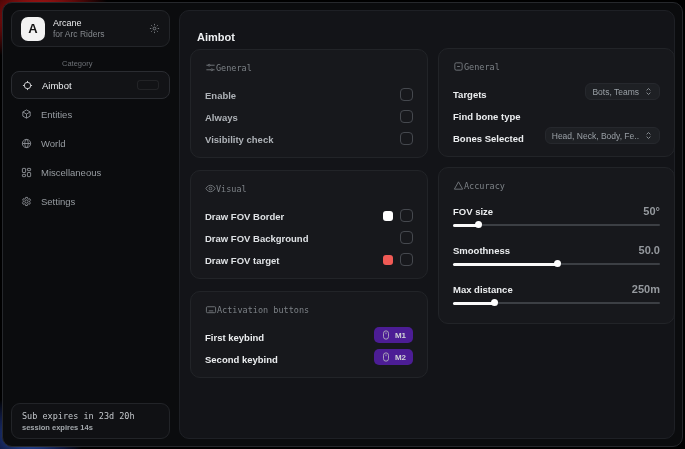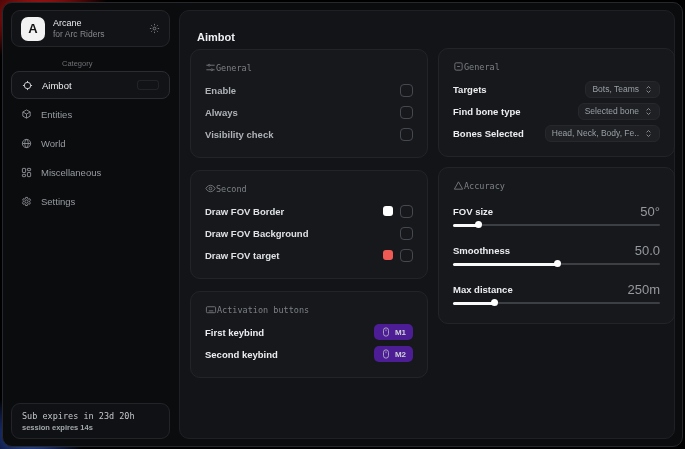--- a/index.html
+++ b/index.html
@@ -46,38 +46,38 @@
   .main { position:absolute; left:176px; top:7px; right:7px; bottom:7px;
     background:#131418; border:1px solid #1e2025; border-radius:10px; }
   .page-title { position:absolute; left:17px; top:20px; color:#eef0f2; font-size:11px; font-weight:bold; }
   .col { position:absolute; display:flex; flex-direction:column; }
   .col-left { left:10px; top:38px; width:238px; gap:12px; }
   .col-right { left:258px; top:37px; width:237px; gap:10px; }
   .card { background:#17181c; border:1px solid #222428; border-radius:10px; padding:10px 14px 12px; }
   .card-head { display:flex; align-items:center; color:#7c8186;
     font-family:"DejaVu Sans Mono", monospace; font-size:8.5px; margin:2px 0 6px; }
   .card-head .hico { display:flex; color:#74787d; }
-  .row { display:flex; align-items:center; justify-content:space-between; height:22px; }
+  .row { display:flex; align-items:flex-end; justify-content:space-between; height:22px; }
   .row-label { color:#aeb2b7; font-size:9.5px; font-weight:bold; }
   .row-label.bright { color:#dfe2e5; }
   .row-label.brighter { color:#eceef0; }
   .controls { display:flex; align-items:center; gap:7px; }
   .checkbox { width:13px; height:13px; border:1.5px solid #45484e; border-radius:4px; background:transparent; }
   .swatch { width:10px; height:10px; border-radius:3px; }
   .dropdown { background:#1e2024; border:1px solid #26282d; border-radius:6px;
     height:17px; display:flex; align-items:center; gap:5px; padding:0 6px;
     color:#9aa0a6; font-size:8.5px; cursor:pointer; }
   .dropdown .dico { display:flex; color:#8d9196; }
   .keybtn { background:#4c1d95; border-radius:5px; height:16px; display:flex; align-items:center;
     gap:4px; padding:0 7px; color:#cfd2d5; font-size:8px; font-weight:bold; cursor:pointer; }
   .keybtn .kico { display:flex; color:#b9bcbf; }
   
   .slider-row { margin-bottom:3px; }
   .slider-top { display:flex; justify-content:space-between; align-items:center; height:18px; margin-top:11px; }
-  .slider-val { color:#95999e; font-size:13px; }
+  .slider-val { color:#95999e; font-size:11px;font-weight:bold; }
   .slider { position:relative; height:10px; cursor:pointer; }
   .slider .track { position:absolute; left:0; right:0; top:4px; height:2px; background:#3c3f44; border-radius:2px; }
   .slider .fill { position:absolute; left:0; top:3.5px; height:3px; background:#fafafa; border-radius:2px; }
   .slider .thumb { position:absolute; top:1px; width:7px; height:7px; background:#fff; border-radius:50%; transform:translateX(-3px); }
 </style>
 </head>
 <body>
 
 <div class="glow-red"></div>
 <div class="glow-blue"></div>
@@ -190,21 +190,21 @@
       </div>
 
       <div class="card">
         <div class="card-head">
           <span class="hico">
             <svg width="11" height="11" viewBox="0 0 24 24" fill="none" stroke="currentColor" stroke-width="2">
                 <path d="M2 12s3.5-7 10-7 10 7 10 7-3.5 7-10 7-10-7-10-7z"></path>
                 <circle cx="12" cy="12" r="3"></circle>
               </svg>
           </span>
-          <span>Second</span>
+          <span>Visual</span>
         </div>
         <div class="row">
           <span class="row-label bright">Draw FOV Border</span>
           <span class="controls">
             <span class="swatch" style="background-color: rgb(255, 255, 255);"></span>
             <span class="checkbox"></span>
           </span>
         </div>
         <div class="row">
           <span class="row-label bright">Draw FOV Background</span>
@@ -276,28 +276,20 @@
             <span>Bots, Teams</span>
             <span class="dico">
               <svg width="9" height="9" viewBox="0 0 24 24" fill="none" stroke="currentColor" stroke-width="2.5">
                   <path d="M7 9l5-5 5 5M7 15l5 5 5-5"></path>
                 </svg>
             </span>
           </span>
         </div>
         <div class="row">
           <span class="row-label brighter">Find bone type</span>
-          <span class="dropdown">
-            <span>Selected bone</span>
-            <span class="dico">
-              <svg width="9" height="9" viewBox="0 0 24 24" fill="none" stroke="currentColor" stroke-width="2.5">
-                  <path d="M7 9l5-5 5 5M7 15l5 5 5-5"></path>
-                </svg>
-            </span>
-          </span>
         </div>
         <div class="row">
           <span class="row-label brighter">Bones Selected</span>
           <span class="dropdown">
             <span>Head, Neck, Body, Fe..</span>
             <span class="dico">
               <svg width="9" height="9" viewBox="0 0 24 24" fill="none" stroke="currentColor" stroke-width="2.5">
                   <path d="M7 9l5-5 5 5M7 15l5 5 5-5"></path>
                 </svg>
             </span>

